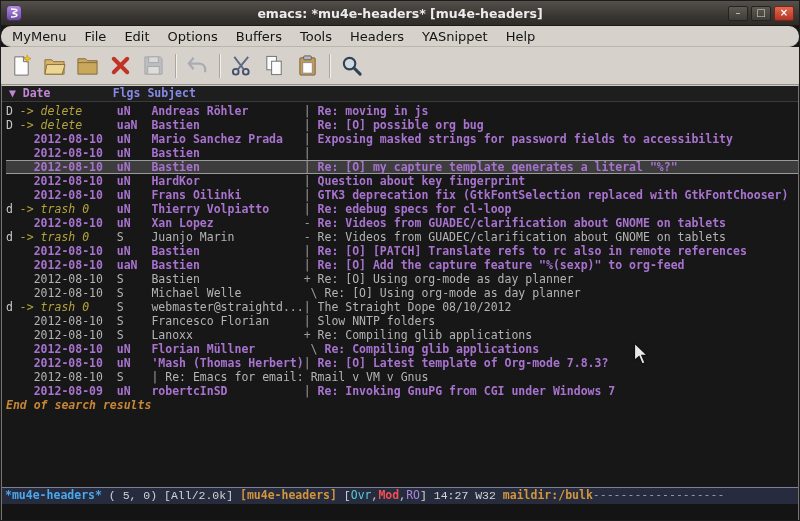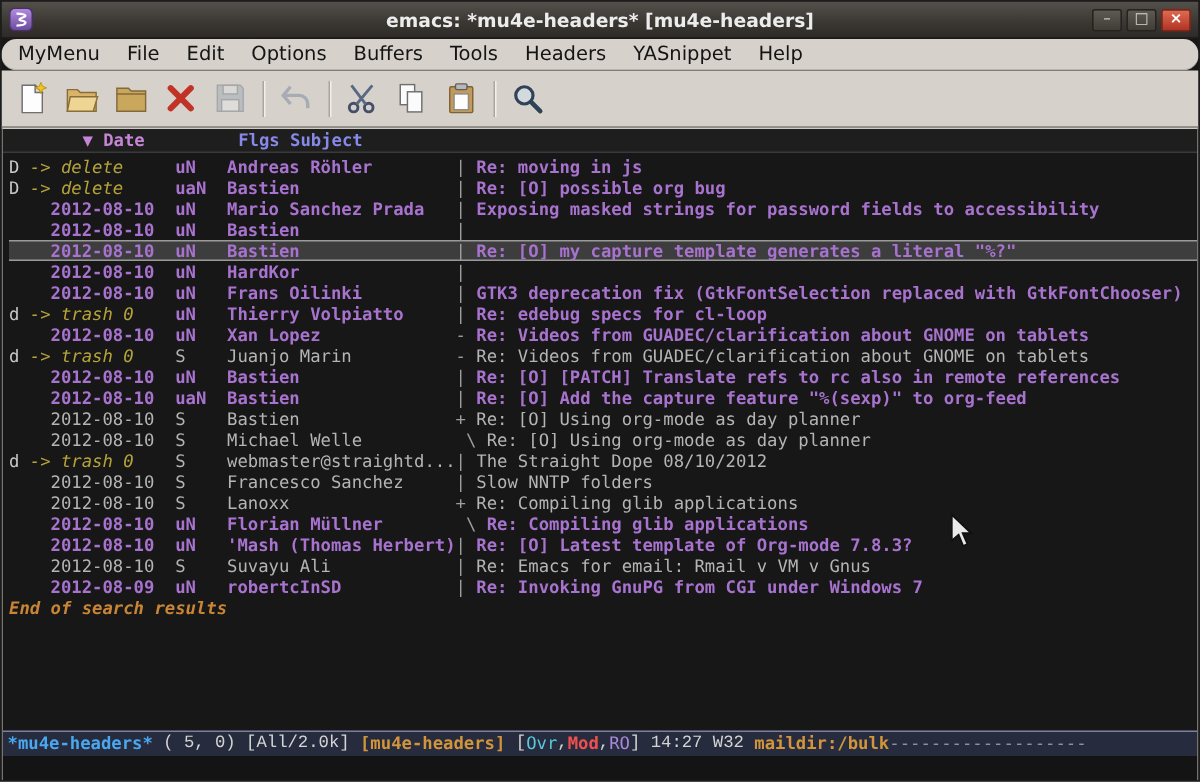--- a/index.html
+++ b/index.html
@@ -61,21 +61,21 @@
     background:var(--buffer_bg,#171717);
     border-top:1px solid #d0cdc6;
     border-left:1px solid #767370; border-right:1px solid #767370;
     font-family:"DejaVu Sans Mono", monospace;
   }
   .header-line {
     height:16px; flex:0 0 16px; display:flex; white-space:pre;
     padding-left:1ch; font-size:11.5px; line-height:15px; font-weight:bold;
     background:var(--headerline_bg,#1e1e1e); border-bottom:1px solid #3a3a3a;
   }
-  .hl-date   { width:15ch; color:var(--header_date,#c586d6);margin-left:46px; }
+  .hl-date   { width:15ch; color:var(--header_date,#c586d6); }
   .hl-flags  { width:5ch;  color:var(--header_cols,#8789e8); }
   .hl-from   { width:22ch; color:var(--header_cols,#8789e8); }
   .hl-subject{ color:var(--header_cols,#8789e8); }
 
   .text-area { flex:1; padding:2px 0 0 4px; overflow:hidden; font-size:11.5px; line-height:14px; }
   .row { display:flex; height:14px; white-space:pre; overflow:hidden; }
   .row span { white-space:pre; overflow:hidden; flex:0 0 auto; }
   .c-marker { width:2ch;  color:var(--marker,#c8c8c8); font-weight:normal; }
   .c-date   { width:14ch; }
   .row:not(.marked) .c-date { text-indent:2ch; }
@@ -271,20 +271,21 @@
           <span class="c-from">Bastien</span>
           <span class="c-thread">| </span>
           <span class="c-subject">Re: [O] my capture template generates a literal "%?"</span>
         </div>
           <div class="row unread">
           <span class="c-marker"></span>
           <span class="c-date">2012-08-10</span>
           <span class="c-flags">uN</span>
           <span class="c-from">HardKor</span>
           <span class="c-thread">| </span>
+          <span class="c-subject">Question about key fingerprint</span>
         </div>
           <div class="row unread">
           <span class="c-marker"></span>
           <span class="c-date">2012-08-10</span>
           <span class="c-flags">uN</span>
           <span class="c-from">Frans Oilinki</span>
           <span class="c-thread">| </span>
           <span class="c-subject">GTK3 deprecation fix (GtkFontSelection replaced with GtkFontChooser)</span>
         </div>
           <div class="row unread marked">
@@ -348,21 +349,21 @@
           <span class="c-date">-&gt; trash 0</span>
           <span class="c-flags">S</span>
           <span class="c-from">webmaster@straightd...</span>
           <span class="c-thread">| </span>
           <span class="c-subject">The Straight Dope 08/10/2012</span>
         </div>
           <div class="row read">
           <span class="c-marker"></span>
           <span class="c-date">2012-08-10</span>
           <span class="c-flags">S</span>
-          <span class="c-from">Francesco Sanchez</span>
+          <span class="c-from">Francesco Florian</span>
           <span class="c-thread">| </span>
           <span class="c-subject">Slow NNTP folders</span>
         </div>
           <div class="row read">
           <span class="c-marker"></span>
           <span class="c-date">2012-08-10</span>
           <span class="c-flags">S</span>
           <span class="c-from">Lanoxx</span>
           <span class="c-thread">+ </span>
           <span class="c-subject">Re: Compiling glib applications</span>
@@ -380,21 +381,20 @@
           <span class="c-date">2012-08-10</span>
           <span class="c-flags">uN</span>
           <span class="c-from">'Mash (Thomas Herbert)</span>
           <span class="c-thread">| </span>
           <span class="c-subject">Re: [O] Latest template of Org-mode 7.8.3?</span>
         </div>
           <div class="row read">
           <span class="c-marker"></span>
           <span class="c-date">2012-08-10</span>
           <span class="c-flags">S</span>
-          <span class="c-from">Suvayu Ali</span>
           <span class="c-thread">| </span>
           <span class="c-subject">Re: Emacs for email: Rmail v VM v Gnus</span>
         </div>
           <div class="row unread">
           <span class="c-marker"></span>
           <span class="c-date">2012-08-09</span>
           <span class="c-flags">uN</span>
           <span class="c-from">robertcInSD</span>
           <span class="c-thread">| </span>
           <span class="c-subject">Re: Invoking GnuPG from CGI under Windows 7</span>

